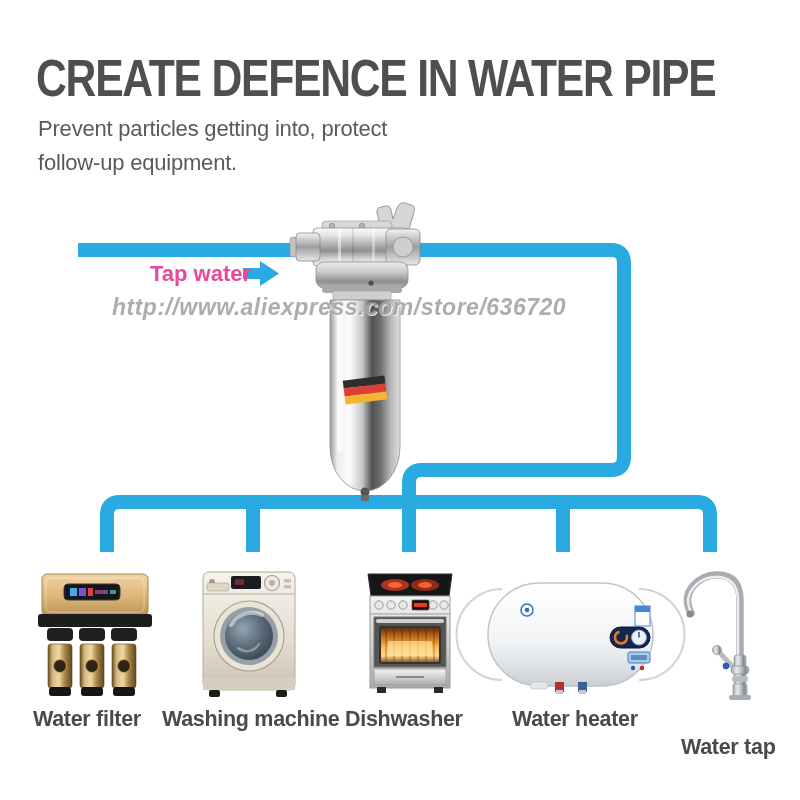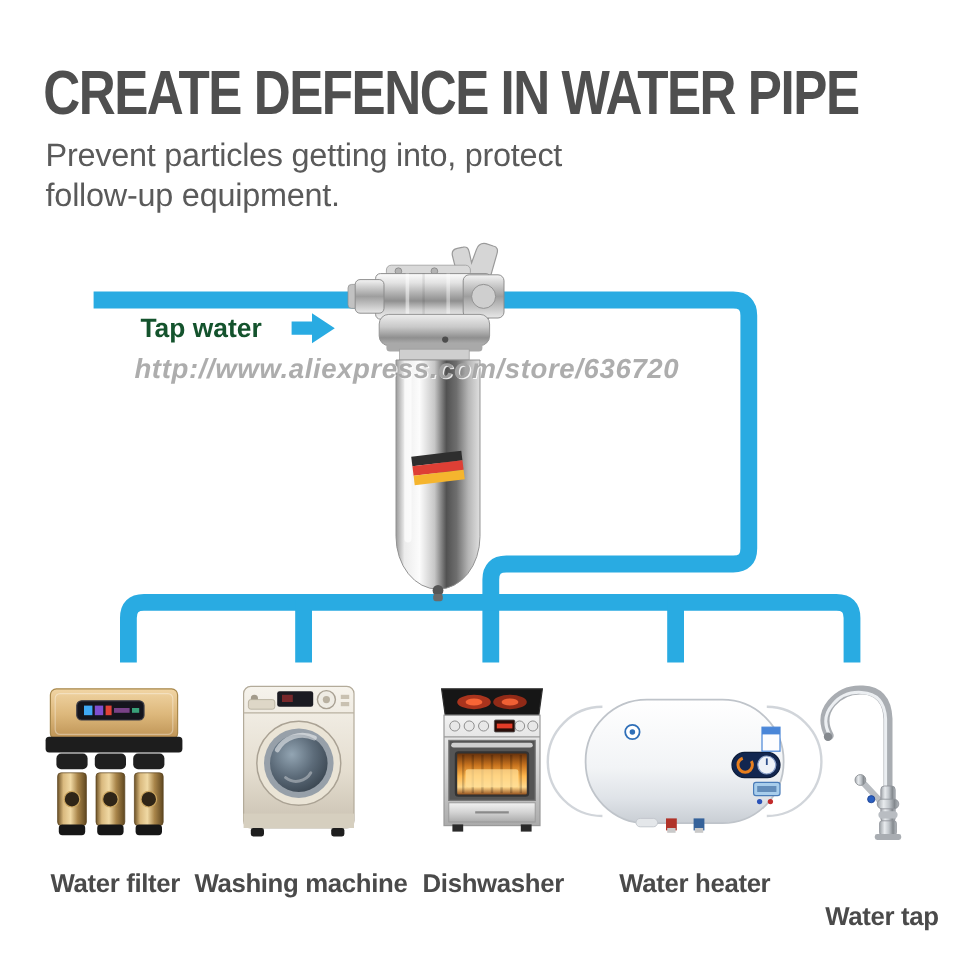--- a/index.html
+++ b/index.html
@@ -2,29 +2,29 @@
 <html><head>
 <meta charset="utf-8">
 <style>
   html,body{margin:0;padding:0;background:#fff;}
   .stage{position:relative;width:800px;height:800px;background:#ffffff;overflow:hidden;
          font-family:"Liberation Sans",sans-serif;}
   .stage svg{position:absolute;left:0;top:0;}
   .title{position:absolute;left:36px;top:52px;font-size:52px;font-weight:bold;
          color:#4f4f4f;letter-spacing:-1.5px;white-space:nowrap;
          transform:scaleX(0.82);transform-origin:left top;line-height:1.0;}
-  .subtitle{position:absolute;left:38px;top:112px;font-size:27px;color:#5a5a5a;
+  .subtitle{position:absolute;left:38px;top:112px;font-size:22px;color:#5a5a5a;
          line-height:34px;letter-spacing:-0.2px;}
-  .tapwater{position:absolute;left:117px;top:261px;font-size:22px;font-weight:bold;
-         color:#14532d;white-space:nowrap;}
+  .tapwater{position:absolute;left:150px;top:261px;font-size:22px;font-weight:bold;
+         color:#ec4899;white-space:nowrap;}
   .watermark{position:absolute;left:64px;top:294px;font-size:23px;font-weight:bold;
          font-style:italic;color:#a5a5a5;opacity:.9;letter-spacing:.5px;white-space:nowrap;
          text-shadow:1px 1px 0 rgba(255,255,255,.95);z-index:5;margin-left:48px;}
-  .appl-label{position:absolute;top:724px;font-size:21.5px;font-weight:bold;color:#4a4a4a;
-         text-align:center;letter-spacing:-0.3px;white-space:nowrap;}
+  .appl-label{position:absolute;top:707px;font-size:21.5px;font-weight:bold;color:#4a4a4a;
+         letter-spacing:-0.3px;white-space:nowrap;}
   .lab1{left:33px;width:126px;} .lab2{left:162px;width:172px;} .lab3{left:345px;width:132px;}
   .lab4{left:512px;width:134px;} .lab5{left:681px;width:108px;margin-top:28px;}
 </style>
 </head>
 <body>
 
 <div class="stage">
 
   <svg width="800" height="800" viewBox="0 0 800 800">
     <defs>

